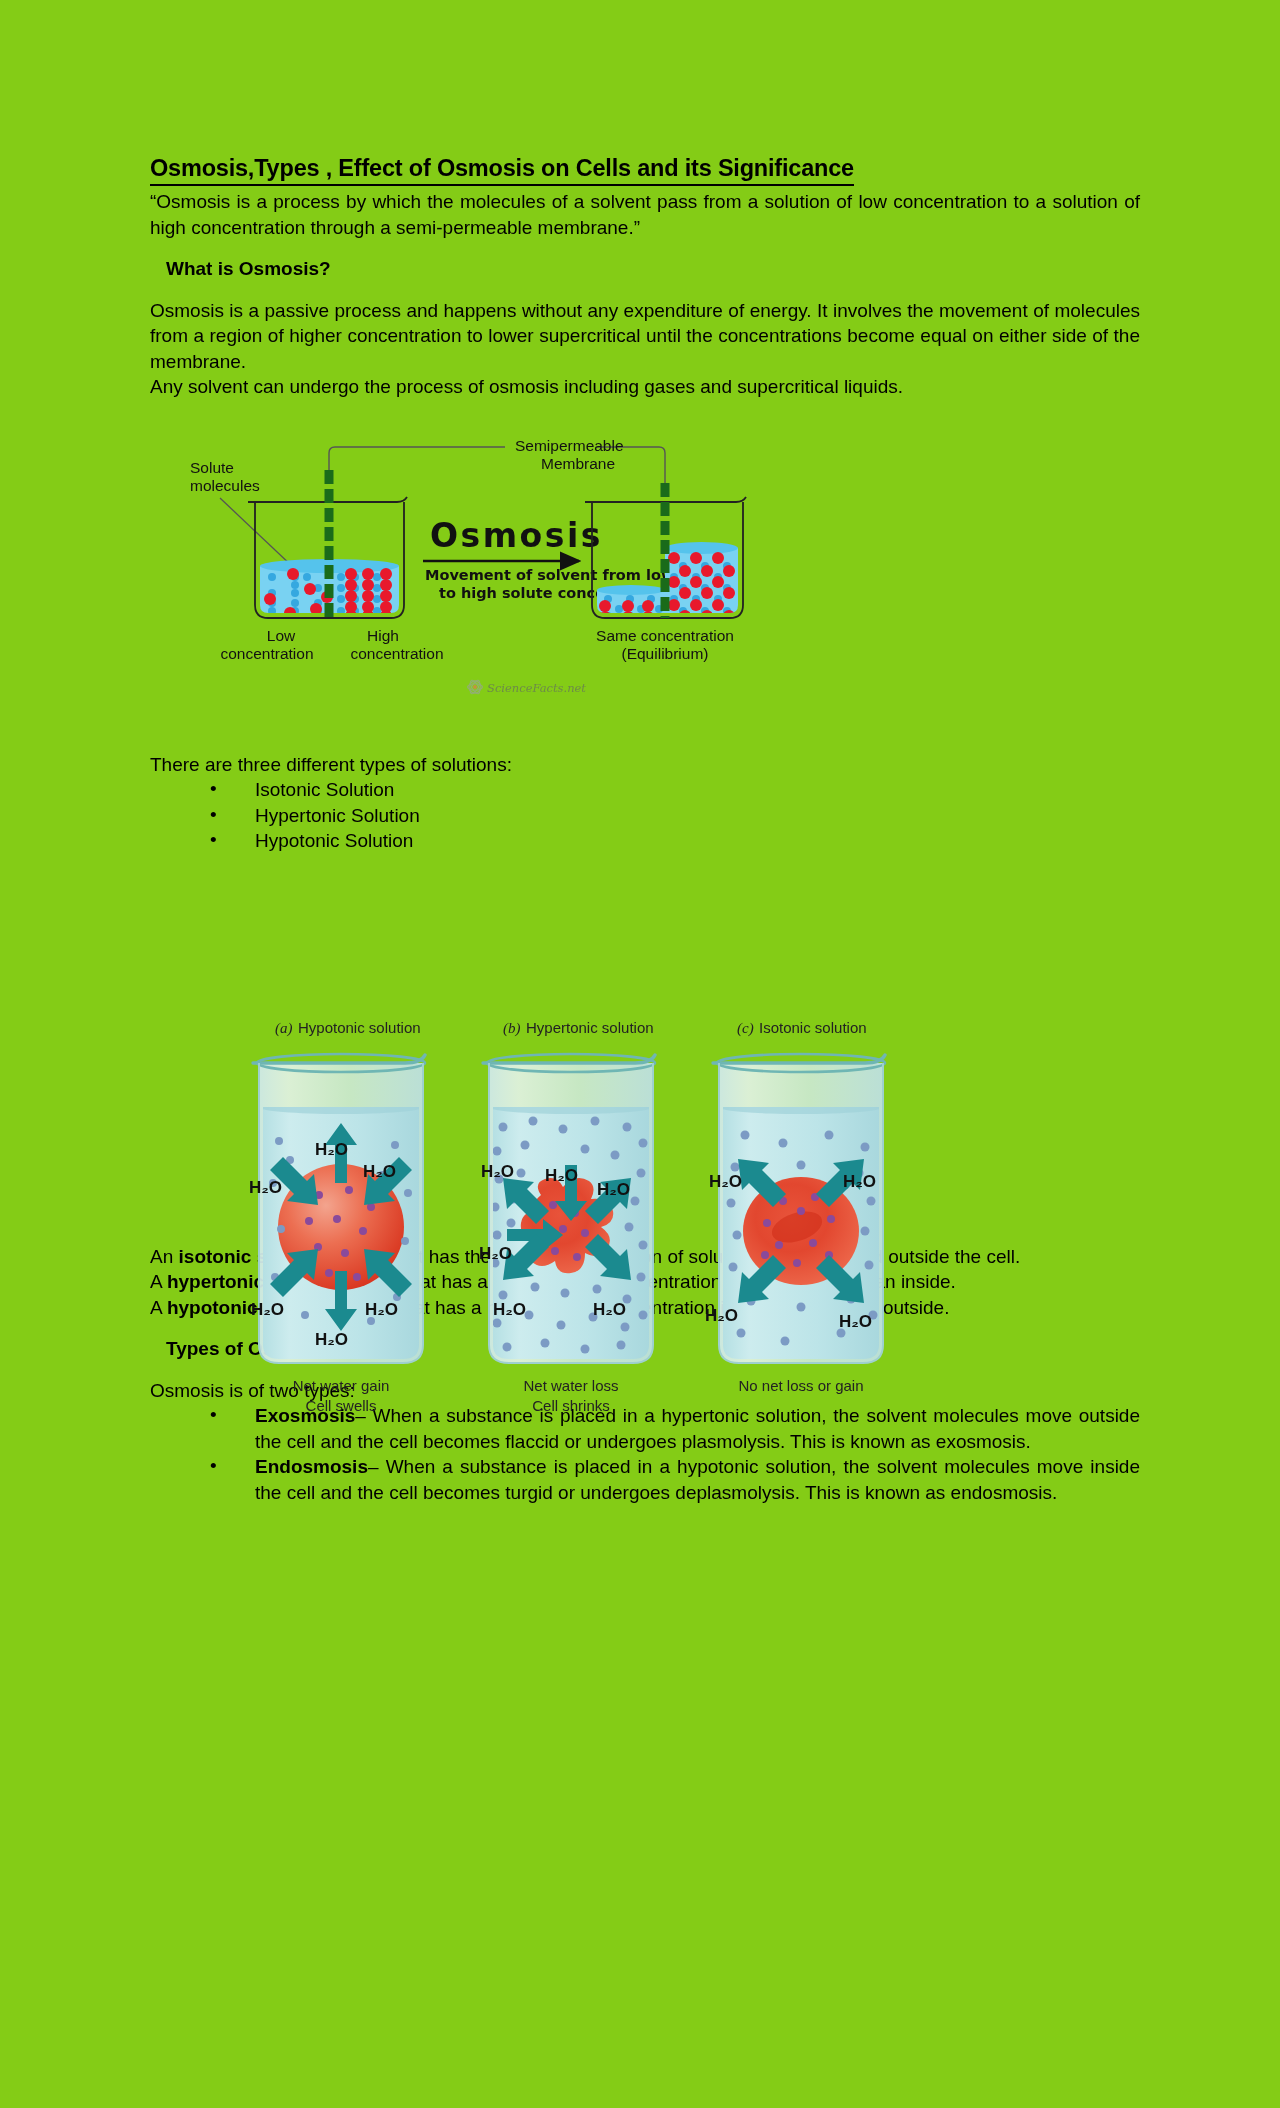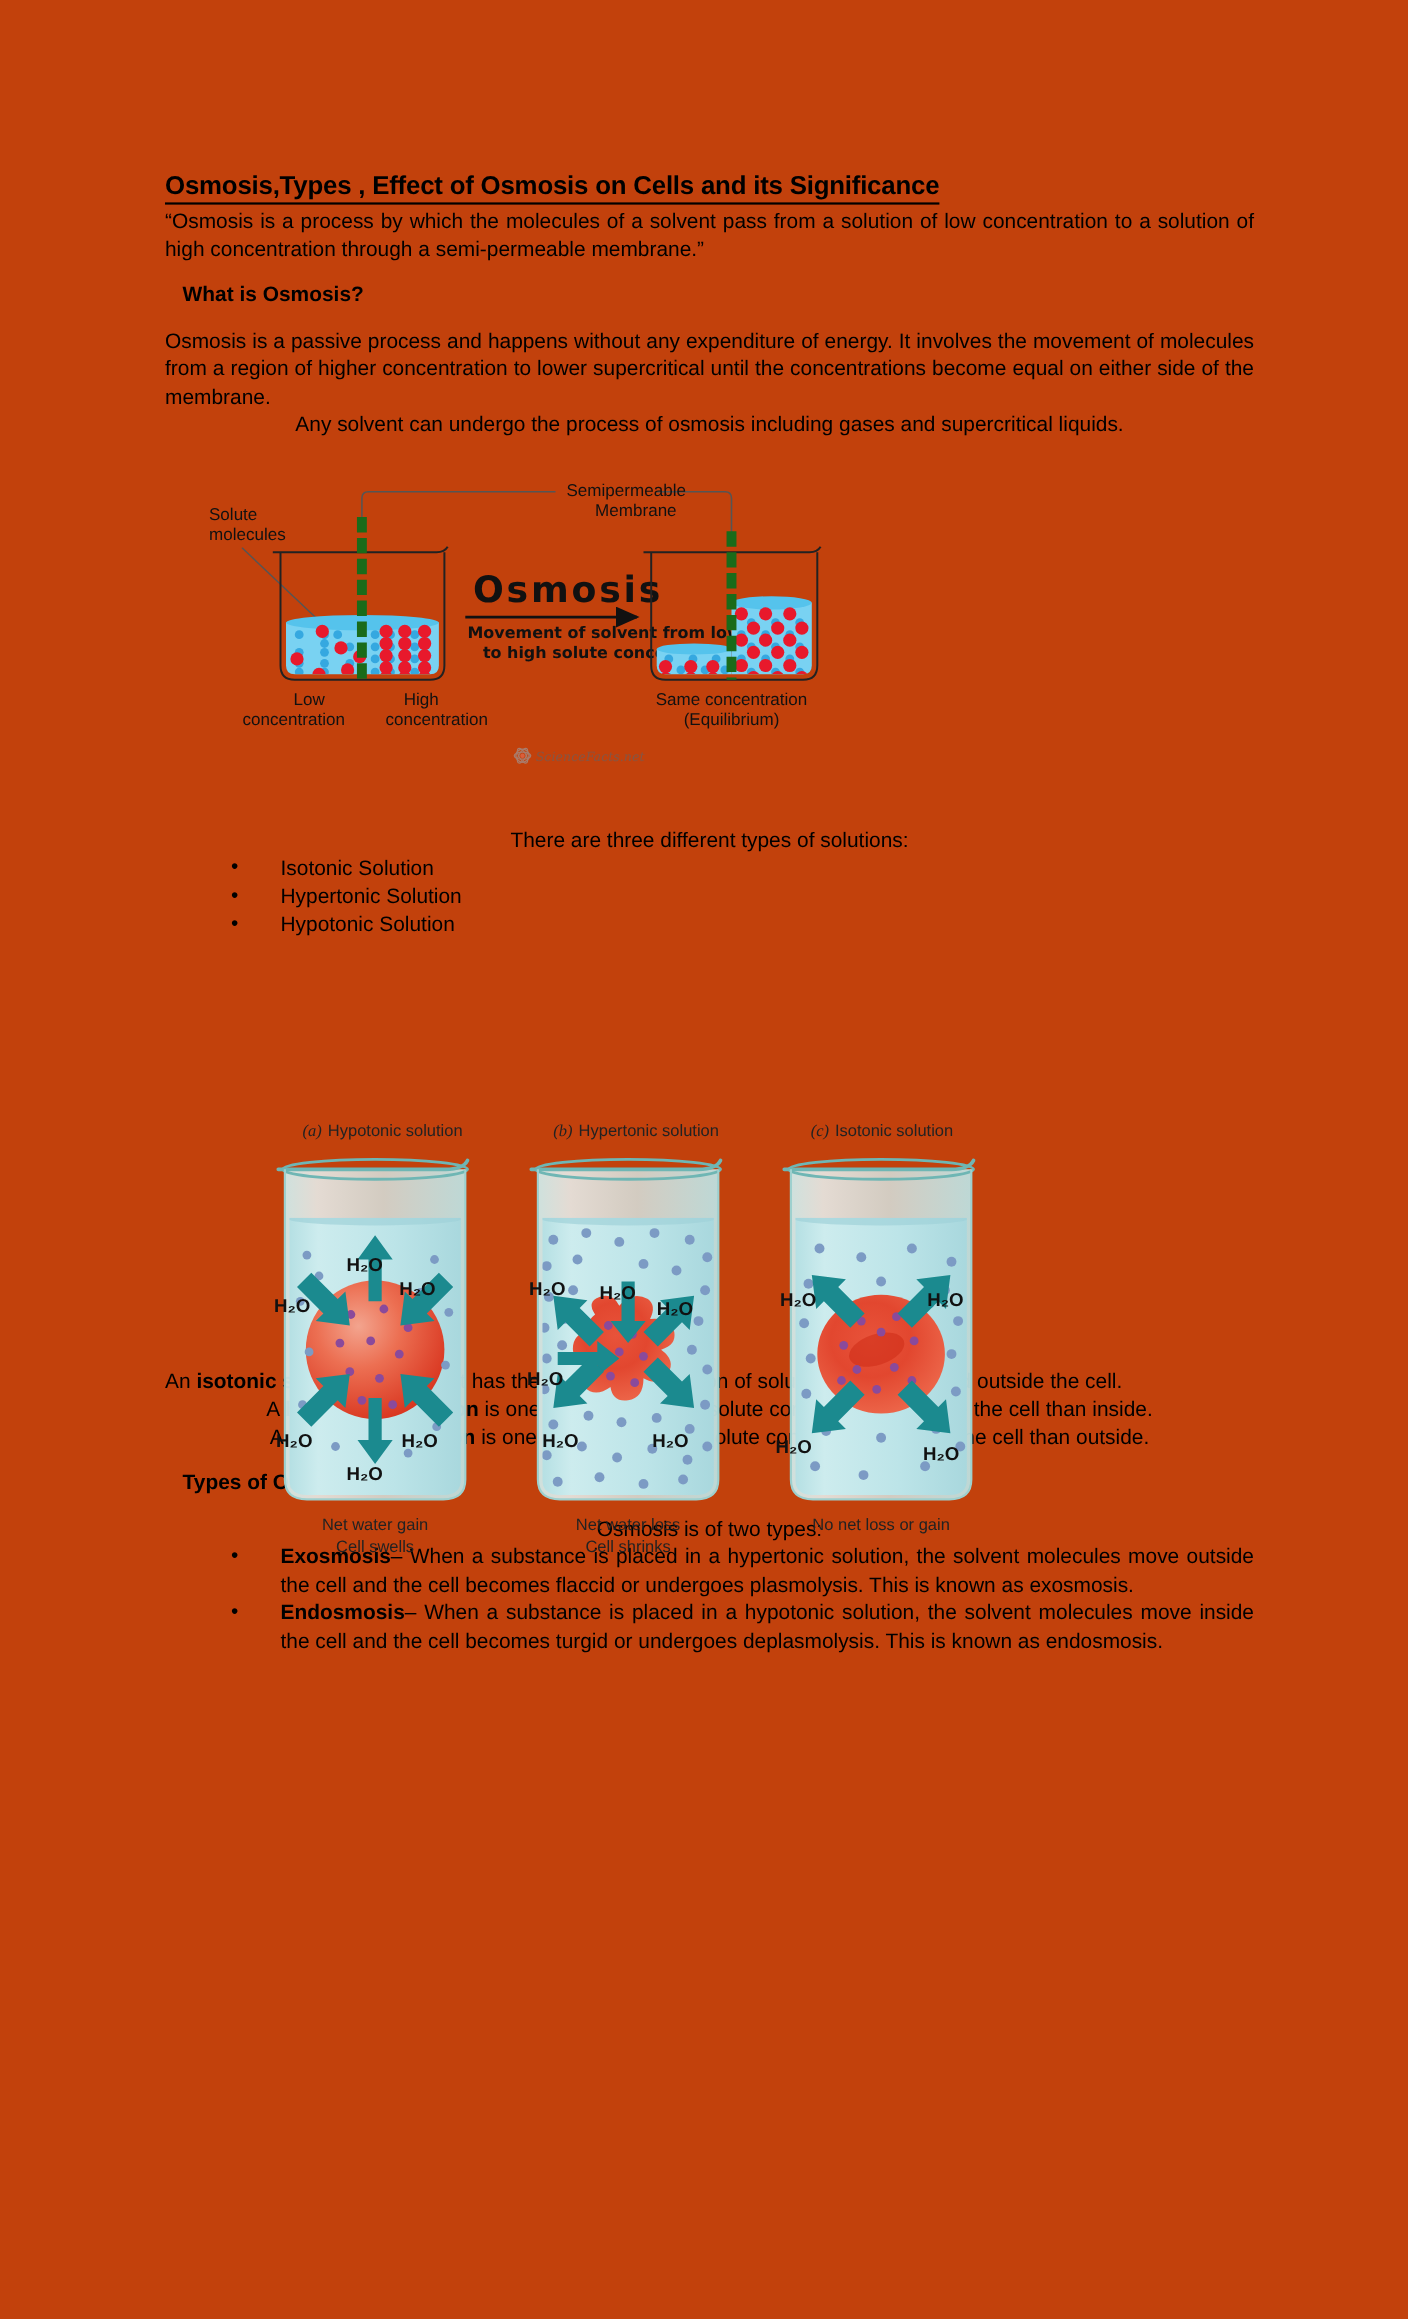--- a/index.html
+++ b/index.html
@@ -15,21 +15,21 @@
     font-family: "Liberation Sans", sans-serif;
     color: #000000;
     overflow: hidden;
   }
 
   .page {
     position: absolute;
     left: 0; top: 0;
     width: 1280px;
     height: 2108px;
-    background: #c2410c;
+    background: #84cc16;
   }
 
   .content {
     position: absolute;
     left: 150px;
     top: 155px;
     width: 990px;
   }
 
   h1.doc-title {
@@ -43,21 +43,21 @@
     display: inline-block;
   }
 
   p.para {
     font-size: 19px;
     line-height: 25.5px;
     margin: 0;
     padding: 0;
     text-align: justify;
   }
-  p.para.nojust { text-align: center; }
+  p.para.nojust { text-align: left; }
 
   p.para b, span.b { font-weight: bold; }
 
   .heading {
     font-size: 19px;
     font-weight: bold;
     line-height: 25.5px;
     margin: 16px;
     padding: 0;
   }

